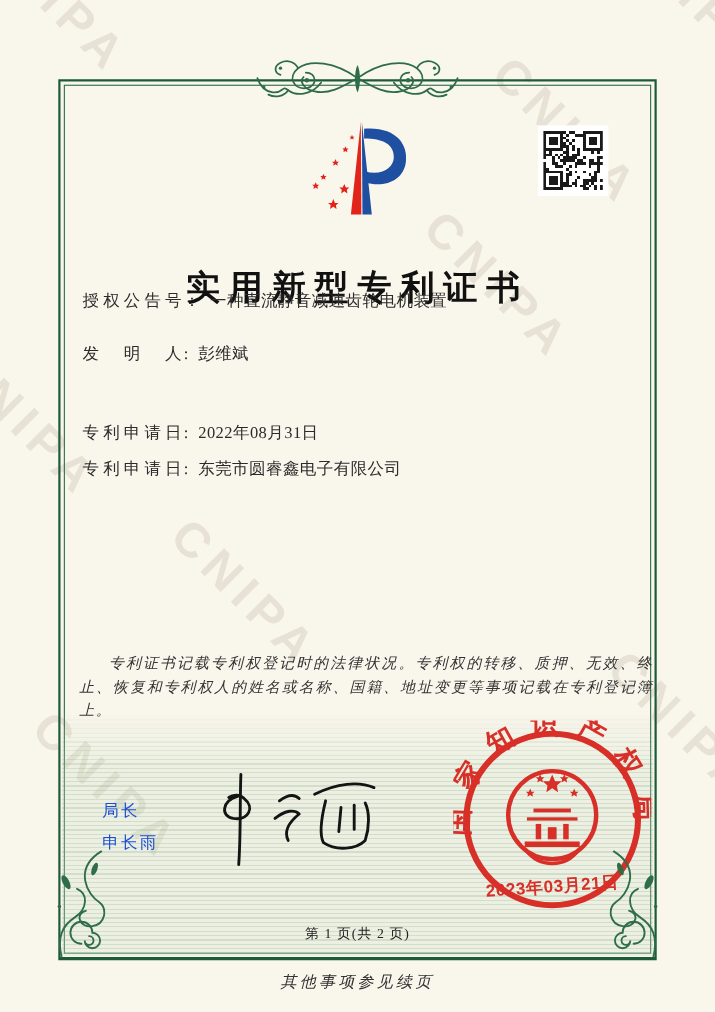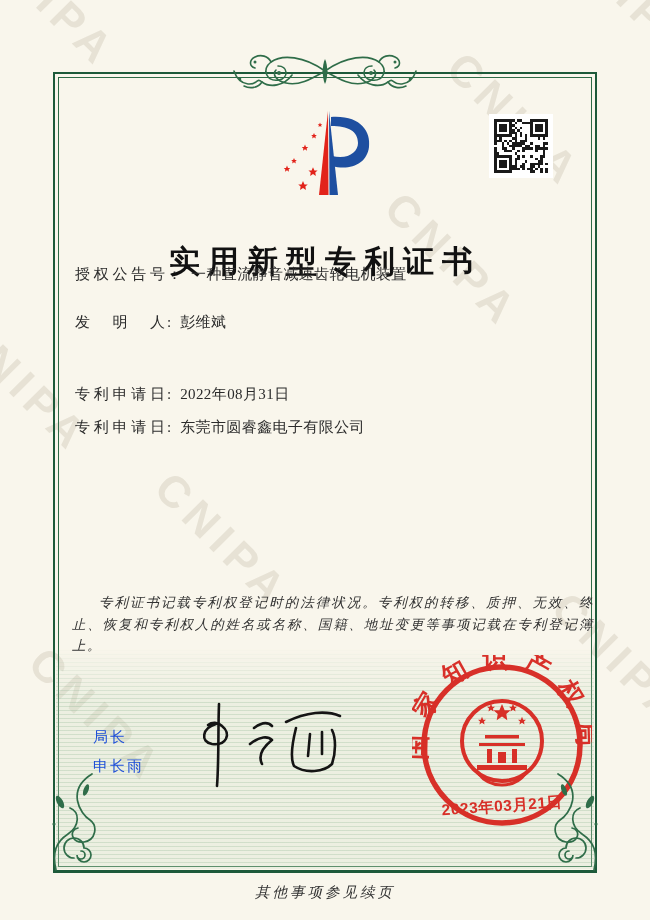--- a/index.html
+++ b/index.html
@@ -399,16 +399,17 @@
           <rect x="75" y="94" width="5" height="14"></rect>
           <rect x="100" y="94" width="5" height="14"></rect>
           <rect x="86" y="97" width="8" height="11"></rect>
           <rect x="65" y="110" width="50" height="5"></rect>
         </g>
         <path d="M66,118 a30,30 0 0 0 48,0" fill="none" stroke="#d7261f" stroke-width="3"></path>
       </g>
       <text x="90" y="156" text-anchor="middle" font-size="15.5" font-weight="bold" fill="#d7261f" letter-spacing="0.5" transform="rotate(-4 90 150)" font-family="'Liberation Sans','DejaVu Sans',sans-serif">2023年03月21日</text>
     </svg>
 
+    <div class="pagenum">第 1 页(共 2 页)</div>
     <div class="contnote">其他事项参见续页</div>
 
   </div>
 </div>
 
 </body></html>

